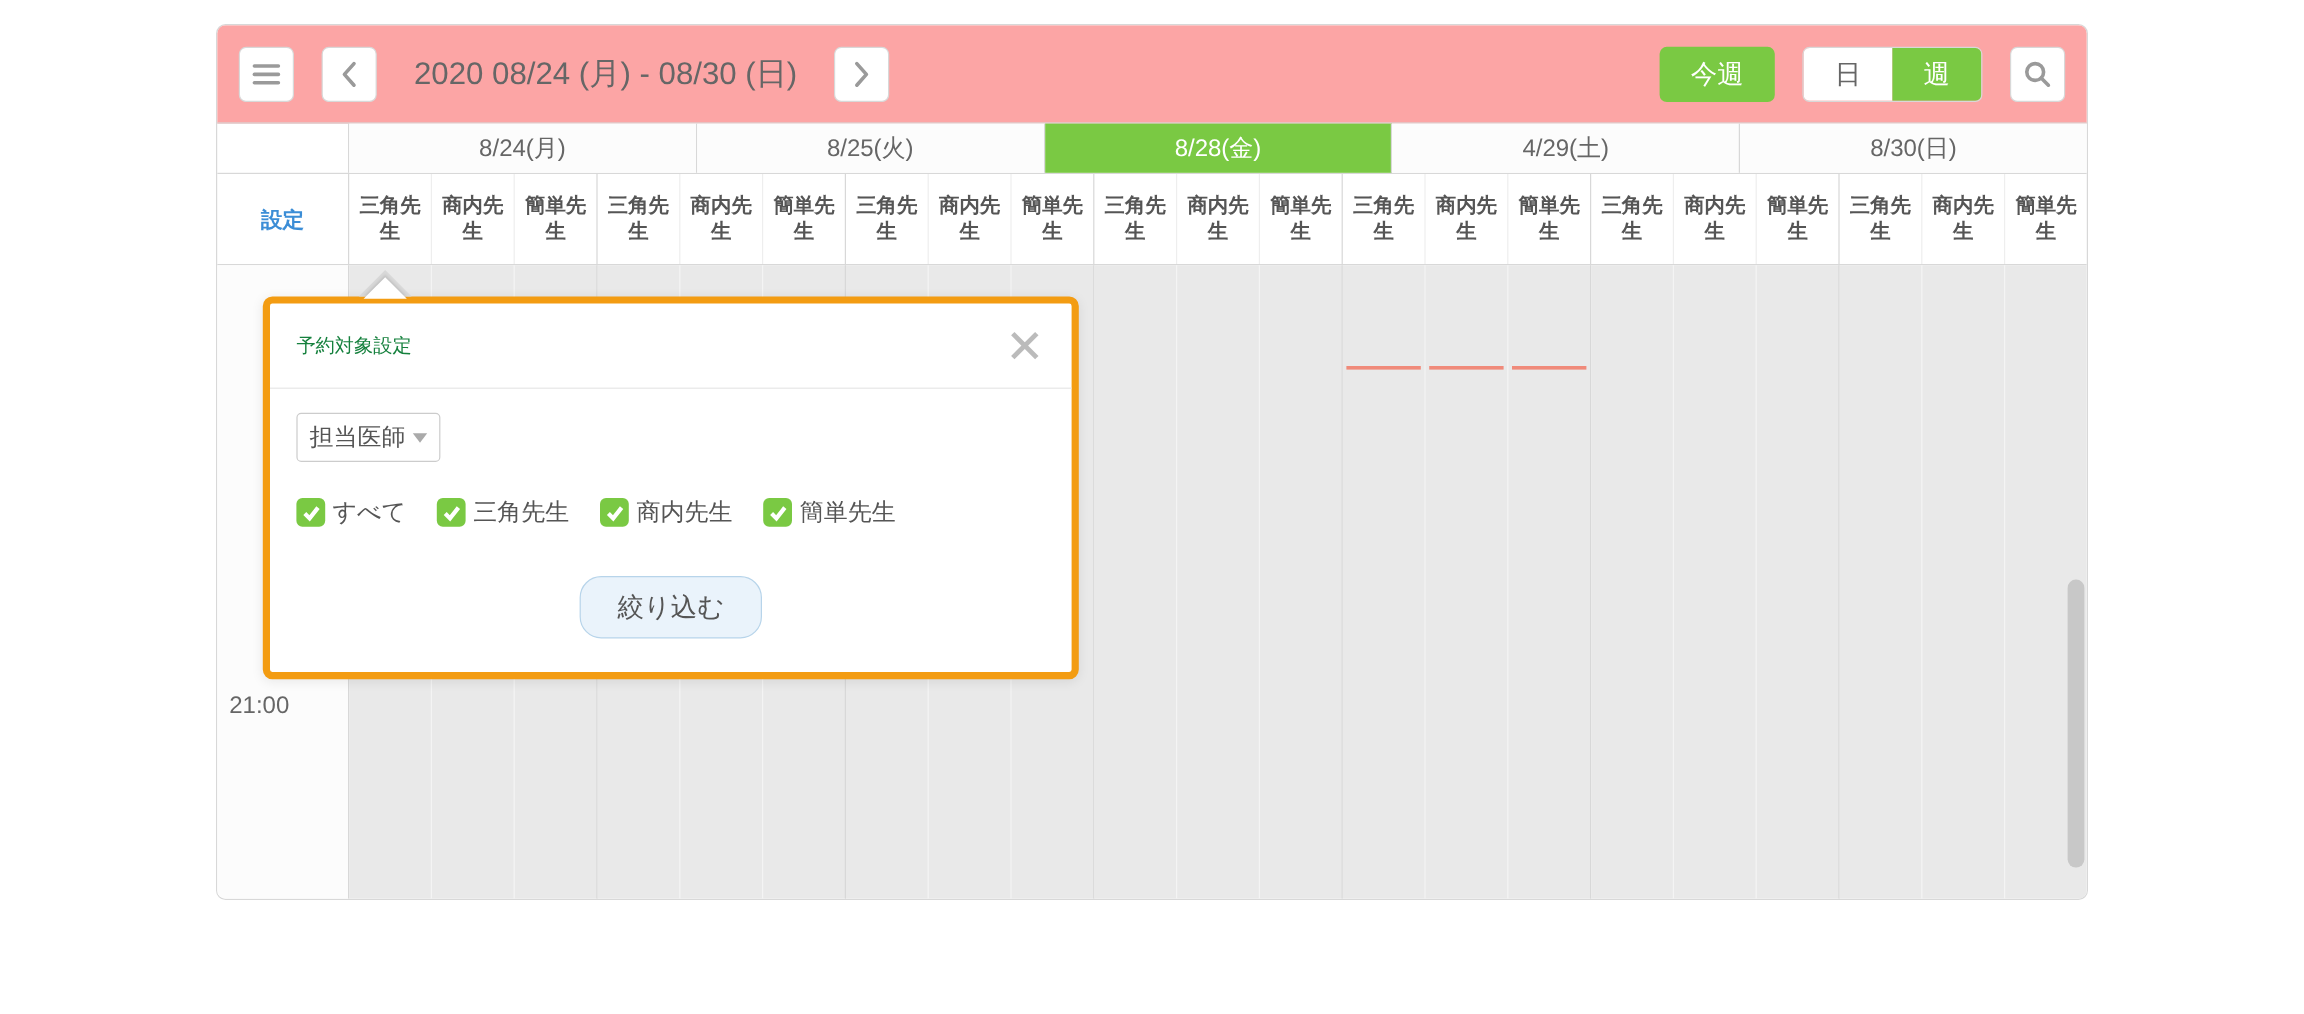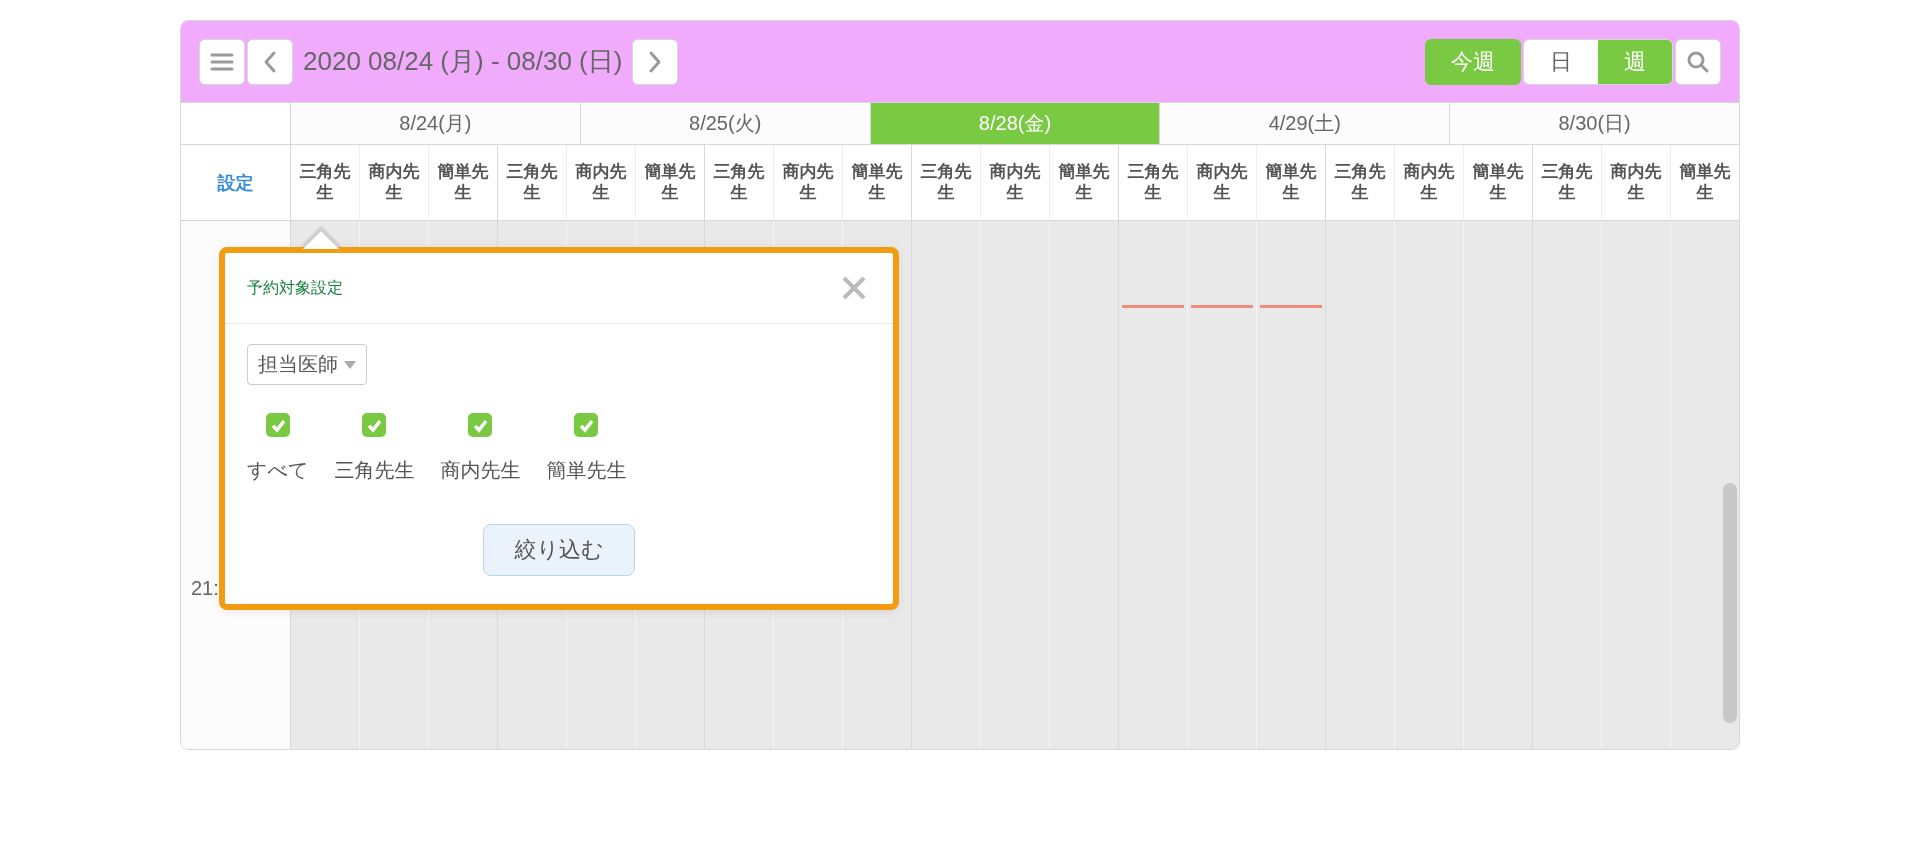--- a/index.html
+++ b/index.html
@@ -1,21 +1,21 @@
 <!DOCTYPE html>
 <html><head>
 <meta charset="utf-8">
 <style>
   * { box-sizing: border-box; margin: 0; padding: 0; }
   body { font-family: -apple-system, "Hiragino Sans", "Hiragino Kaku Gothic ProN", Meiryo, sans-serif; background: #fff; color: #555; }
 
   .app { width: 1560px; height: 730px; margin: 0 auto; position: relative; border: 1px solid #d8d8d8; border-radius: 8px; overflow: hidden; margin-top:20px;}
 
   
-  .toolbar { height: 82px; background: #f0abfc; border-bottom: 1px solid #d8d8d8; display: flex; align-items: center; padding: 0 18px; gap: 2px; }
+  .toolbar { height: 82px; background: #fca5a5; border-bottom: 1px solid #d8d8d8; display: flex; align-items: center; padding: 0 18px; gap: 23px; }
   .sq-btn { width: 46px; height: 46px; background: #fff; border: 1px solid #d8d8d8; border-radius: 6px; display: flex; align-items: center; justify-content: center; cursor: pointer; }
   .sq-btn svg { stroke: #9a9a9a; }
   .date-range { font-size: 26px; color: #666; flex: 0 0 auto; margin: 0 8px; }
   .spacer { flex: 1; }
   .pill-btn { height: 46px; padding: 0 26px; border-radius: 6px; border: none; font-size: 22px; cursor: pointer; }
   .pill-green { background: #7ac943; color: #fff; }
   .seg { display: flex; border: 1px solid #d8d8d8; border-radius: 6px; overflow: hidden; height: 46px; }
   .seg button { border: none; background: #fff; color: #666; font-size: 22px; padding: 0 26px; cursor: pointer; }
   .seg button.active { background: #7ac943; color: #fff; }
 
@@ -51,25 +51,25 @@
   .modal-arrow-border { position: absolute; top: -28px; left: 74px; width: 0; height: 0; border-left: 22px solid transparent; border-right: 22px solid transparent; border-bottom: 22px solid #d8d8d8; }
   .modal { padding: 0; }
   .modal-head { display: flex; align-items: center; justify-content: space-between; padding: 18px 22px; border-bottom: 1px solid #e6e6e6; }
   .modal-title { font-size: 16px; color: #15803d; }
   .close-x { width: 34px; height: 34px; cursor: pointer; display:flex; align-items:center; justify-content:center;}
   .close-x svg { stroke: #bbb; stroke-width: 4; }
   .modal-body { padding: 20px 22px 28px; }
   .select-ish { display: inline-flex; align-items: center; border: 1px solid #ccc; border-radius: 4px; padding: 6px 10px; font-size: 20px; color: #555; gap: 6px; cursor: pointer; }
   .select-ish .tri { width: 0; height: 0; border-left: 6px solid transparent; border-right: 6px solid transparent; border-top: 8px solid #aaa; }
   .checks { display: flex; gap: 26px; margin-top: 28px; flex-wrap: wrap; }
-  .chk { display: flex; align-items: center; gap: 20px; font-size: 20px; color: #555; cursor: pointer; flex-direction: column;}
+  .chk { display: flex; align-items: center; gap: 6px; font-size: 20px; color: #555; cursor: pointer;}
   .chkbox { width: 24px; height: 24px; background: #7ac943; border-radius: 5px; display: flex; align-items: center; justify-content: center; }
   .chkbox svg { stroke: #fff; stroke-width: 3.5; fill: none; }
   .filter-btn-row { display:flex; justify-content:center; margin-top: 40px;}
-  .filter-btn { padding: 10px 30px; font-size: 22px; color: #555; background: #eaf3fb; border: 1px solid #b7d4ea; border-radius: 8px; cursor: pointer; }
+  .filter-btn { padding: 10px 30px; font-size: 22px; color: #555; background: #eaf3fb; border: 1px solid #b7d4ea; border-radius: 18px; cursor: pointer; }
 
   .rail { position: absolute; right: 2px; top: 462px; width: 14px; height: 240px; background: #c8c8c8; border-radius: 7px; }
 </style>
 </head>
 <body>
 
 <div class="app">
 
   <div class="toolbar">
     <div class="sq-btn">

